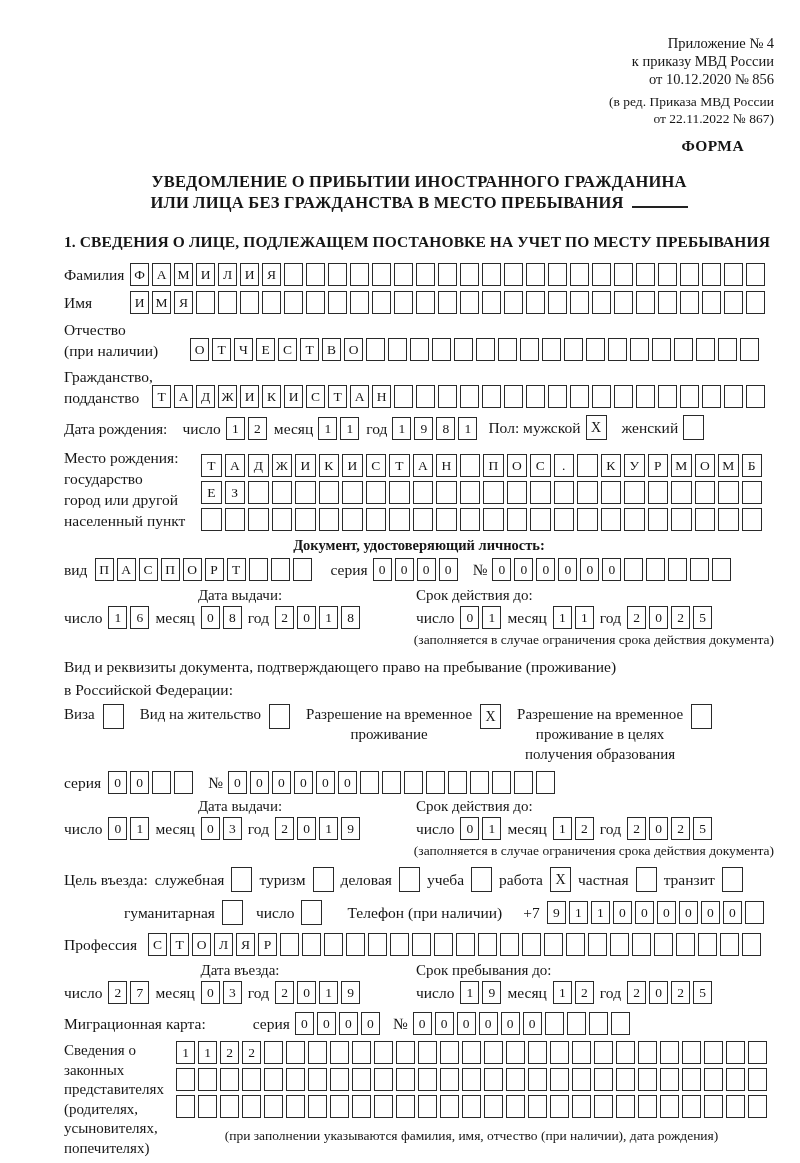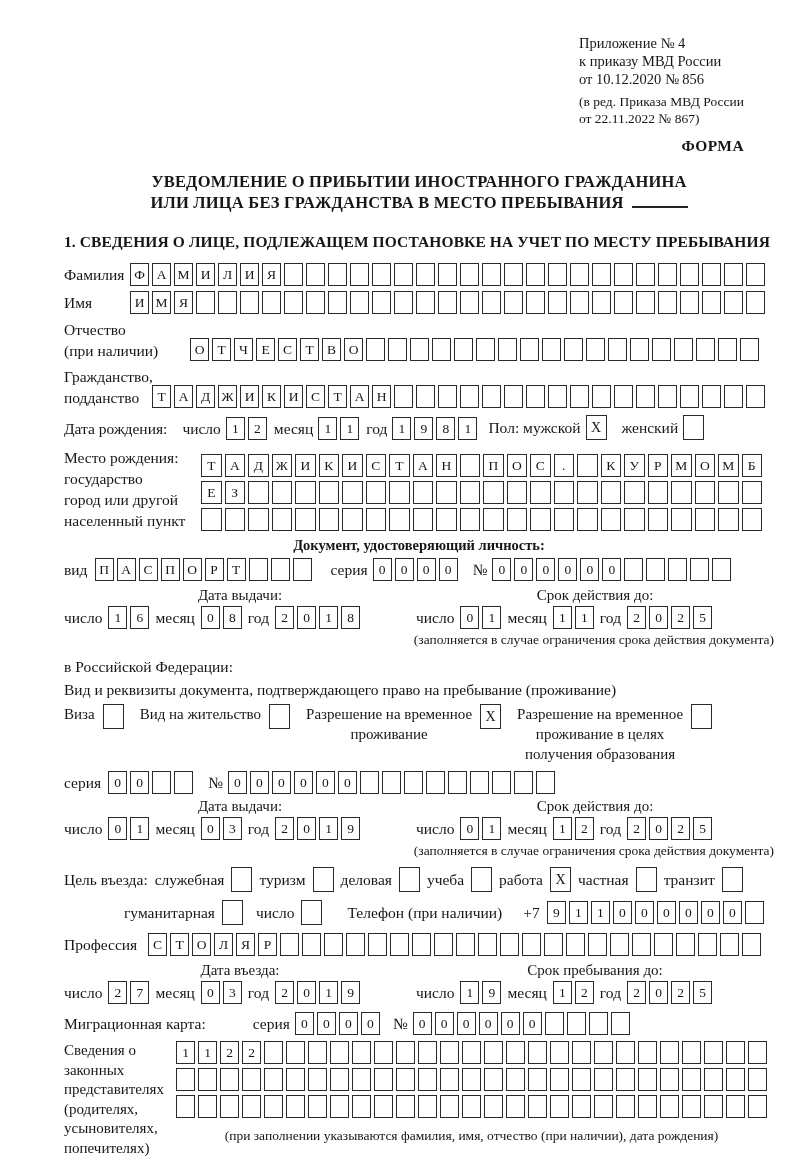--- a/index.html
+++ b/index.html
@@ -1,21 +1,21 @@
 <!DOCTYPE html>
 <html lang="ru"><head>
 <meta charset="utf-8">
 <style>
   html,body{margin:0;padding:0;background:#fff;}
   body{width:800px;height:1163px;font-family:"Liberation Serif","DejaVu Serif",serif;color:#161616;}
   .page{box-sizing:border-box;width:800px;height:1163px;padding:34px 26px 8px 64px;overflow:hidden;}
 
   
   .appendix-wrap{display:flex;justify-content:flex-end;}
-  .appendix{width:195px;font-size:14.5px;line-height:18px;}
+  .appendix{width:195px;font-size:14.5px;line-height:18px;text-align:right;}
   .appendix .edition{font-size:13.5px;line-height:17px;margin-top:5px;}
   .form-label{text-align:right;font-weight:bold;font-size:15.5px;margin-top:10px;padding-right:30px;letter-spacing:.4px;}
 
   
   .title{text-align:center;font-weight:bold;font-size:16.5px;line-height:21px;margin-top:16px;letter-spacing:.2px;}
   .uline{display:inline-block;width:56px;border-bottom:2px solid #222;height:13px;margin-left:8px;}
   .sec-heading{font-weight:bold;font-size:15.5px;margin-top:20px;white-space:nowrap;letter-spacing:.1px;}
 
   
   .cells{display:inline-flex;gap:3px;flex-wrap:nowrap;}
@@ -33,21 +33,21 @@
   .w88{width:88px;min-width:88px;}
   .pre{white-space:pre-line;}
   .inline-row{display:flex;align-items:flex-end;gap:7px;margin-top:7px;}
   .dg{display:inline-flex;align-items:center;gap:5px;}
   .mlg{margin-left:12px;display:inline-flex;align-items:center;gap:5px;}
 
   .doc-heading{text-align:center;font-weight:bold;font-size:14.5px;margin-top:6px;}
 
   .dhead{display:flex;margin-top:6px;font-size:15px;}
   .dhead .left{width:352px;text-align:center;}
-  .dhead .right{flex:1;text-align:center;}
+  .dhead .right{flex:1;}
   .datepair{display:flex;margin-top:2px;align-items:center;}
   .datepair .left{width:352px;display:flex;align-items:center;gap:6px;}
   .datepair .right{display:flex;align-items:center;gap:6px;}
   .note{font-size:13.5px;text-align:right;margin-top:3px;}
 
   .intro{font-size:15.5px;line-height:23px;margin-top:7px;}
   .optrow{display:flex;align-items:flex-start;margin-top:3px;gap:16px;}
   .opt{display:flex;align-items:flex-start;gap:8px;}
   .opt .olbl{font-size:15px;line-height:20px;text-align:center;}
 
@@ -438,22 +438,22 @@
           <span class="cell">2</span>
           <span class="cell">0</span>
           <span class="cell">2</span>
           <span class="cell">5</span>
         </span>
     </div>
   </div>
   <div class="note">(заполняется в случае ограничения срока действия документа)</div>
 
   <div class="intro">
+    <div>Вид и реквизиты документа, подтверждающего право на пребывание (проживание)</div>
     <div>в Российской Федерации:</div>
-    <div>Вид и реквизиты документа, подтверждающего право на пребывание (проживание)</div>
   </div>
 
   <div class="optrow">
     <span class="opt">
       <span class="olbl">Виза</span>
       <span class="cells cb">
           <span class="cell"></span>
         </span>
     </span>
     <span class="opt">

